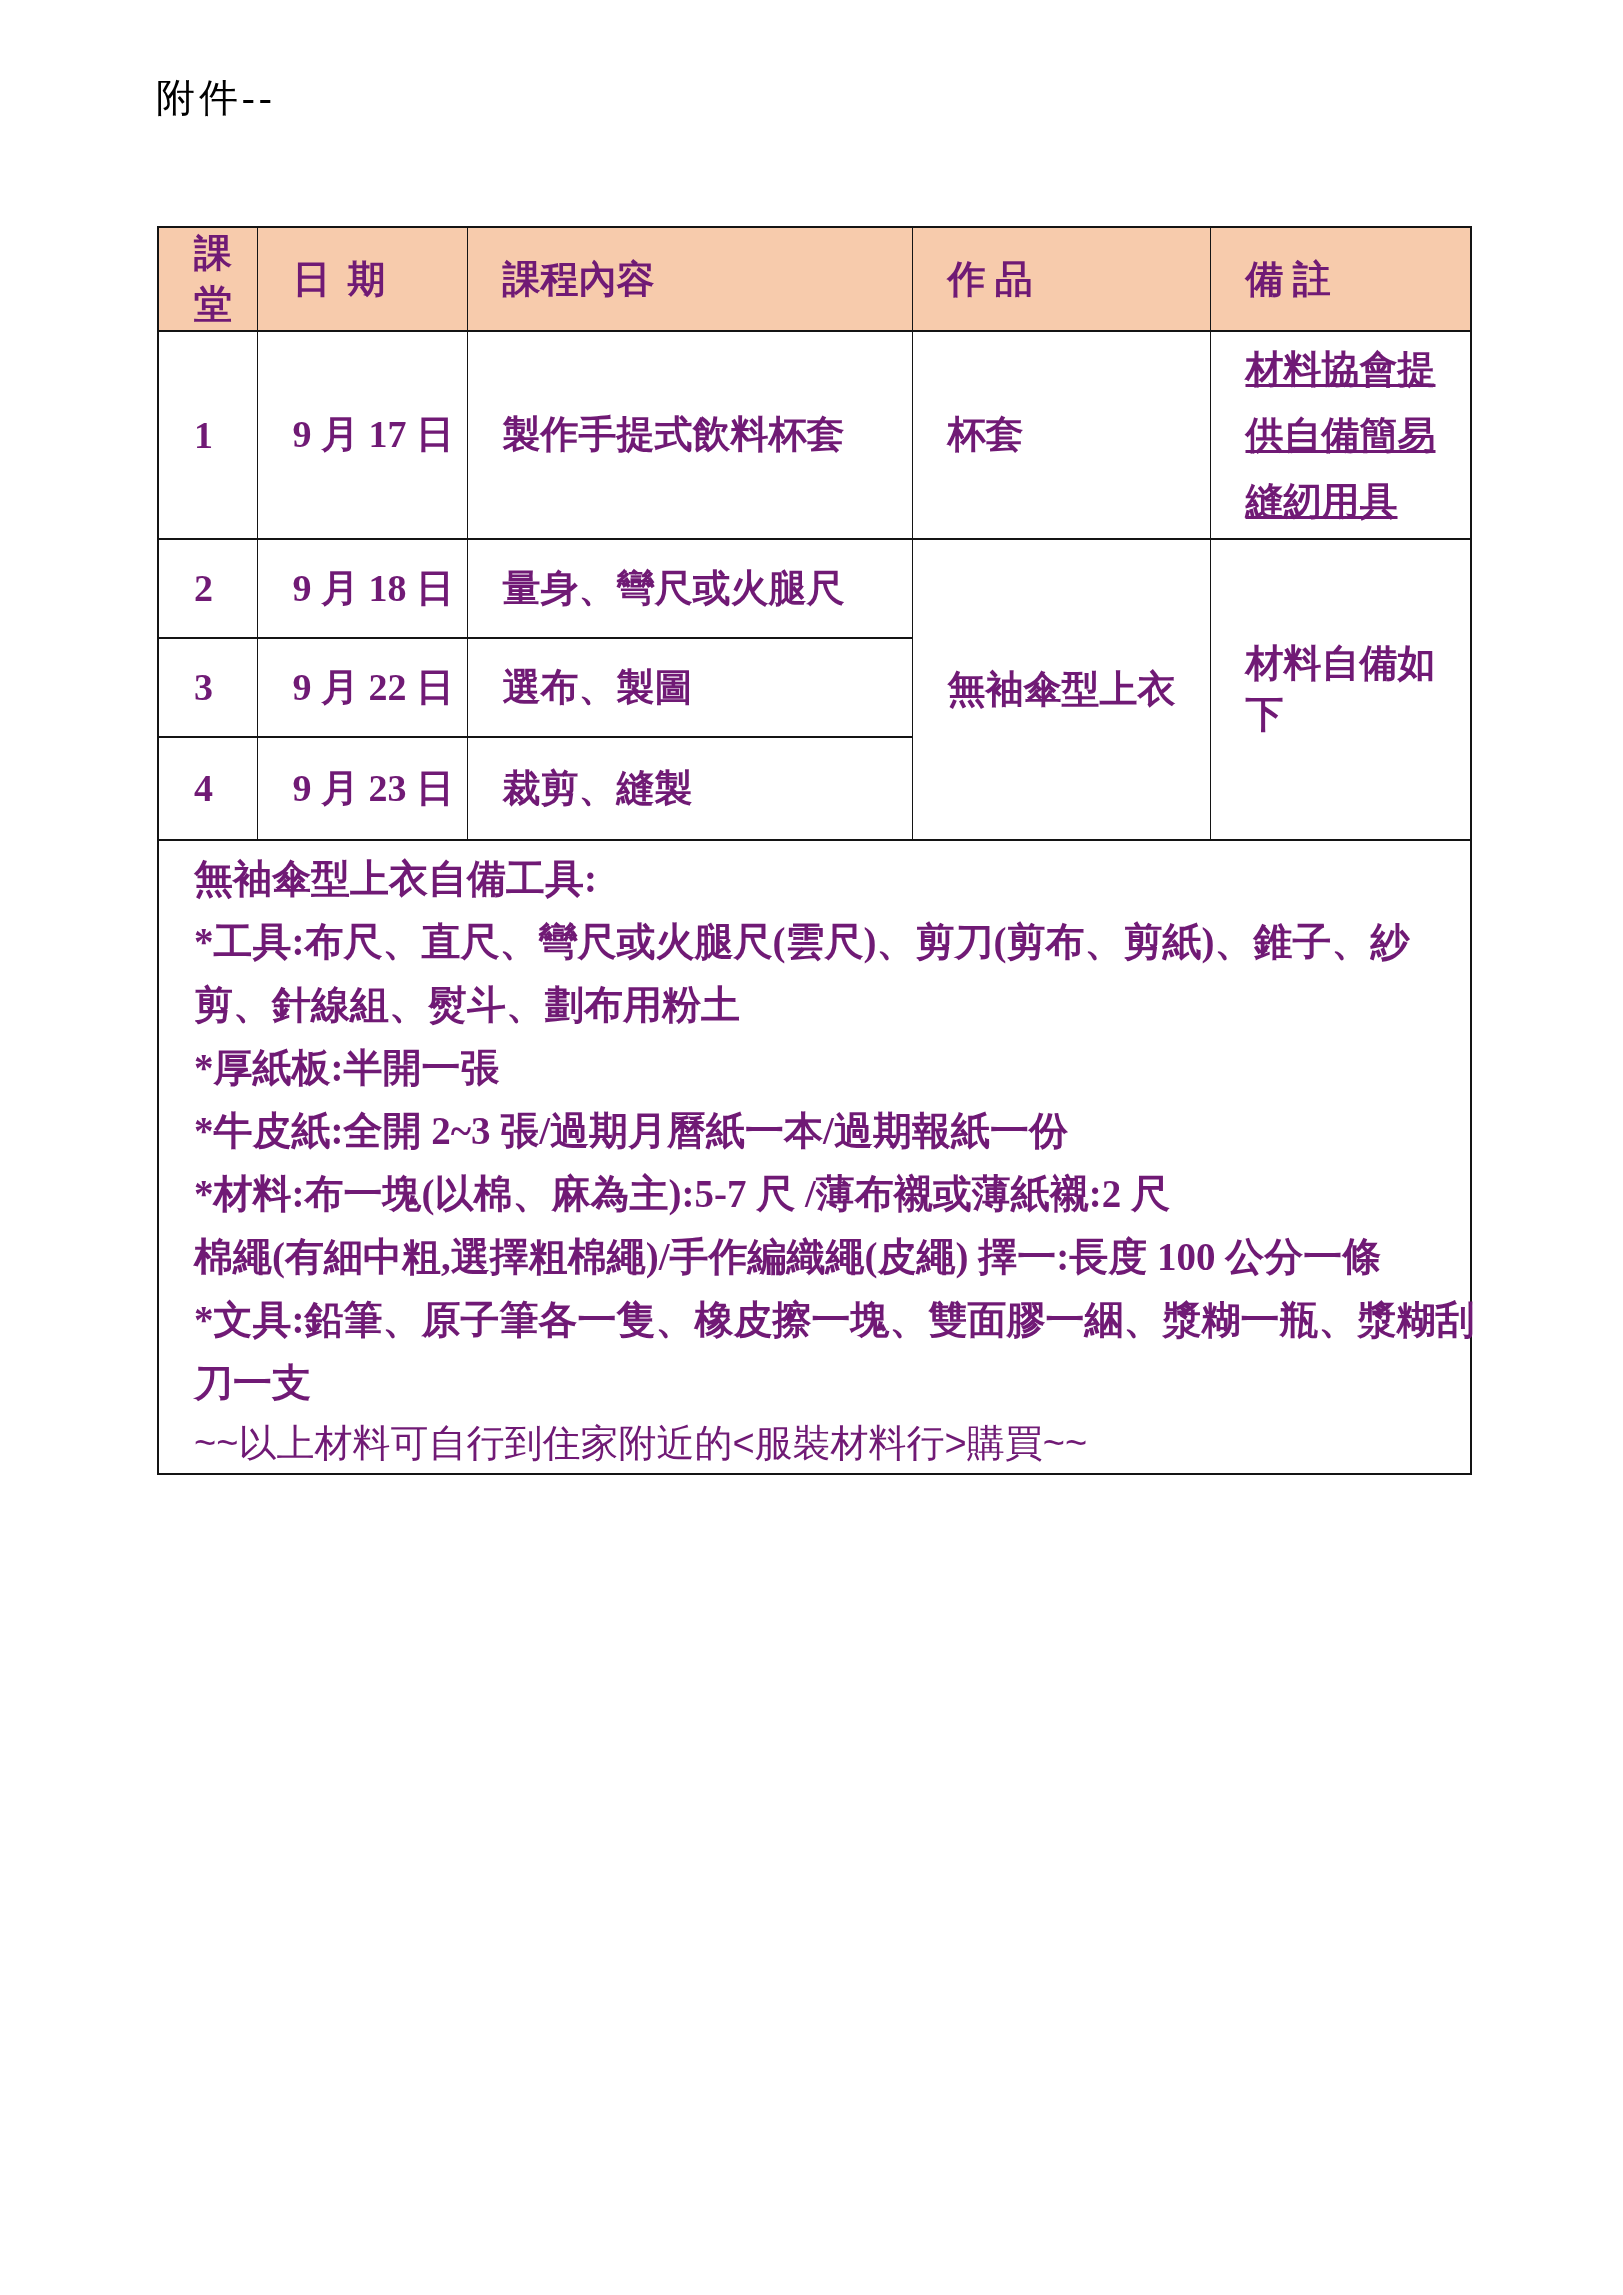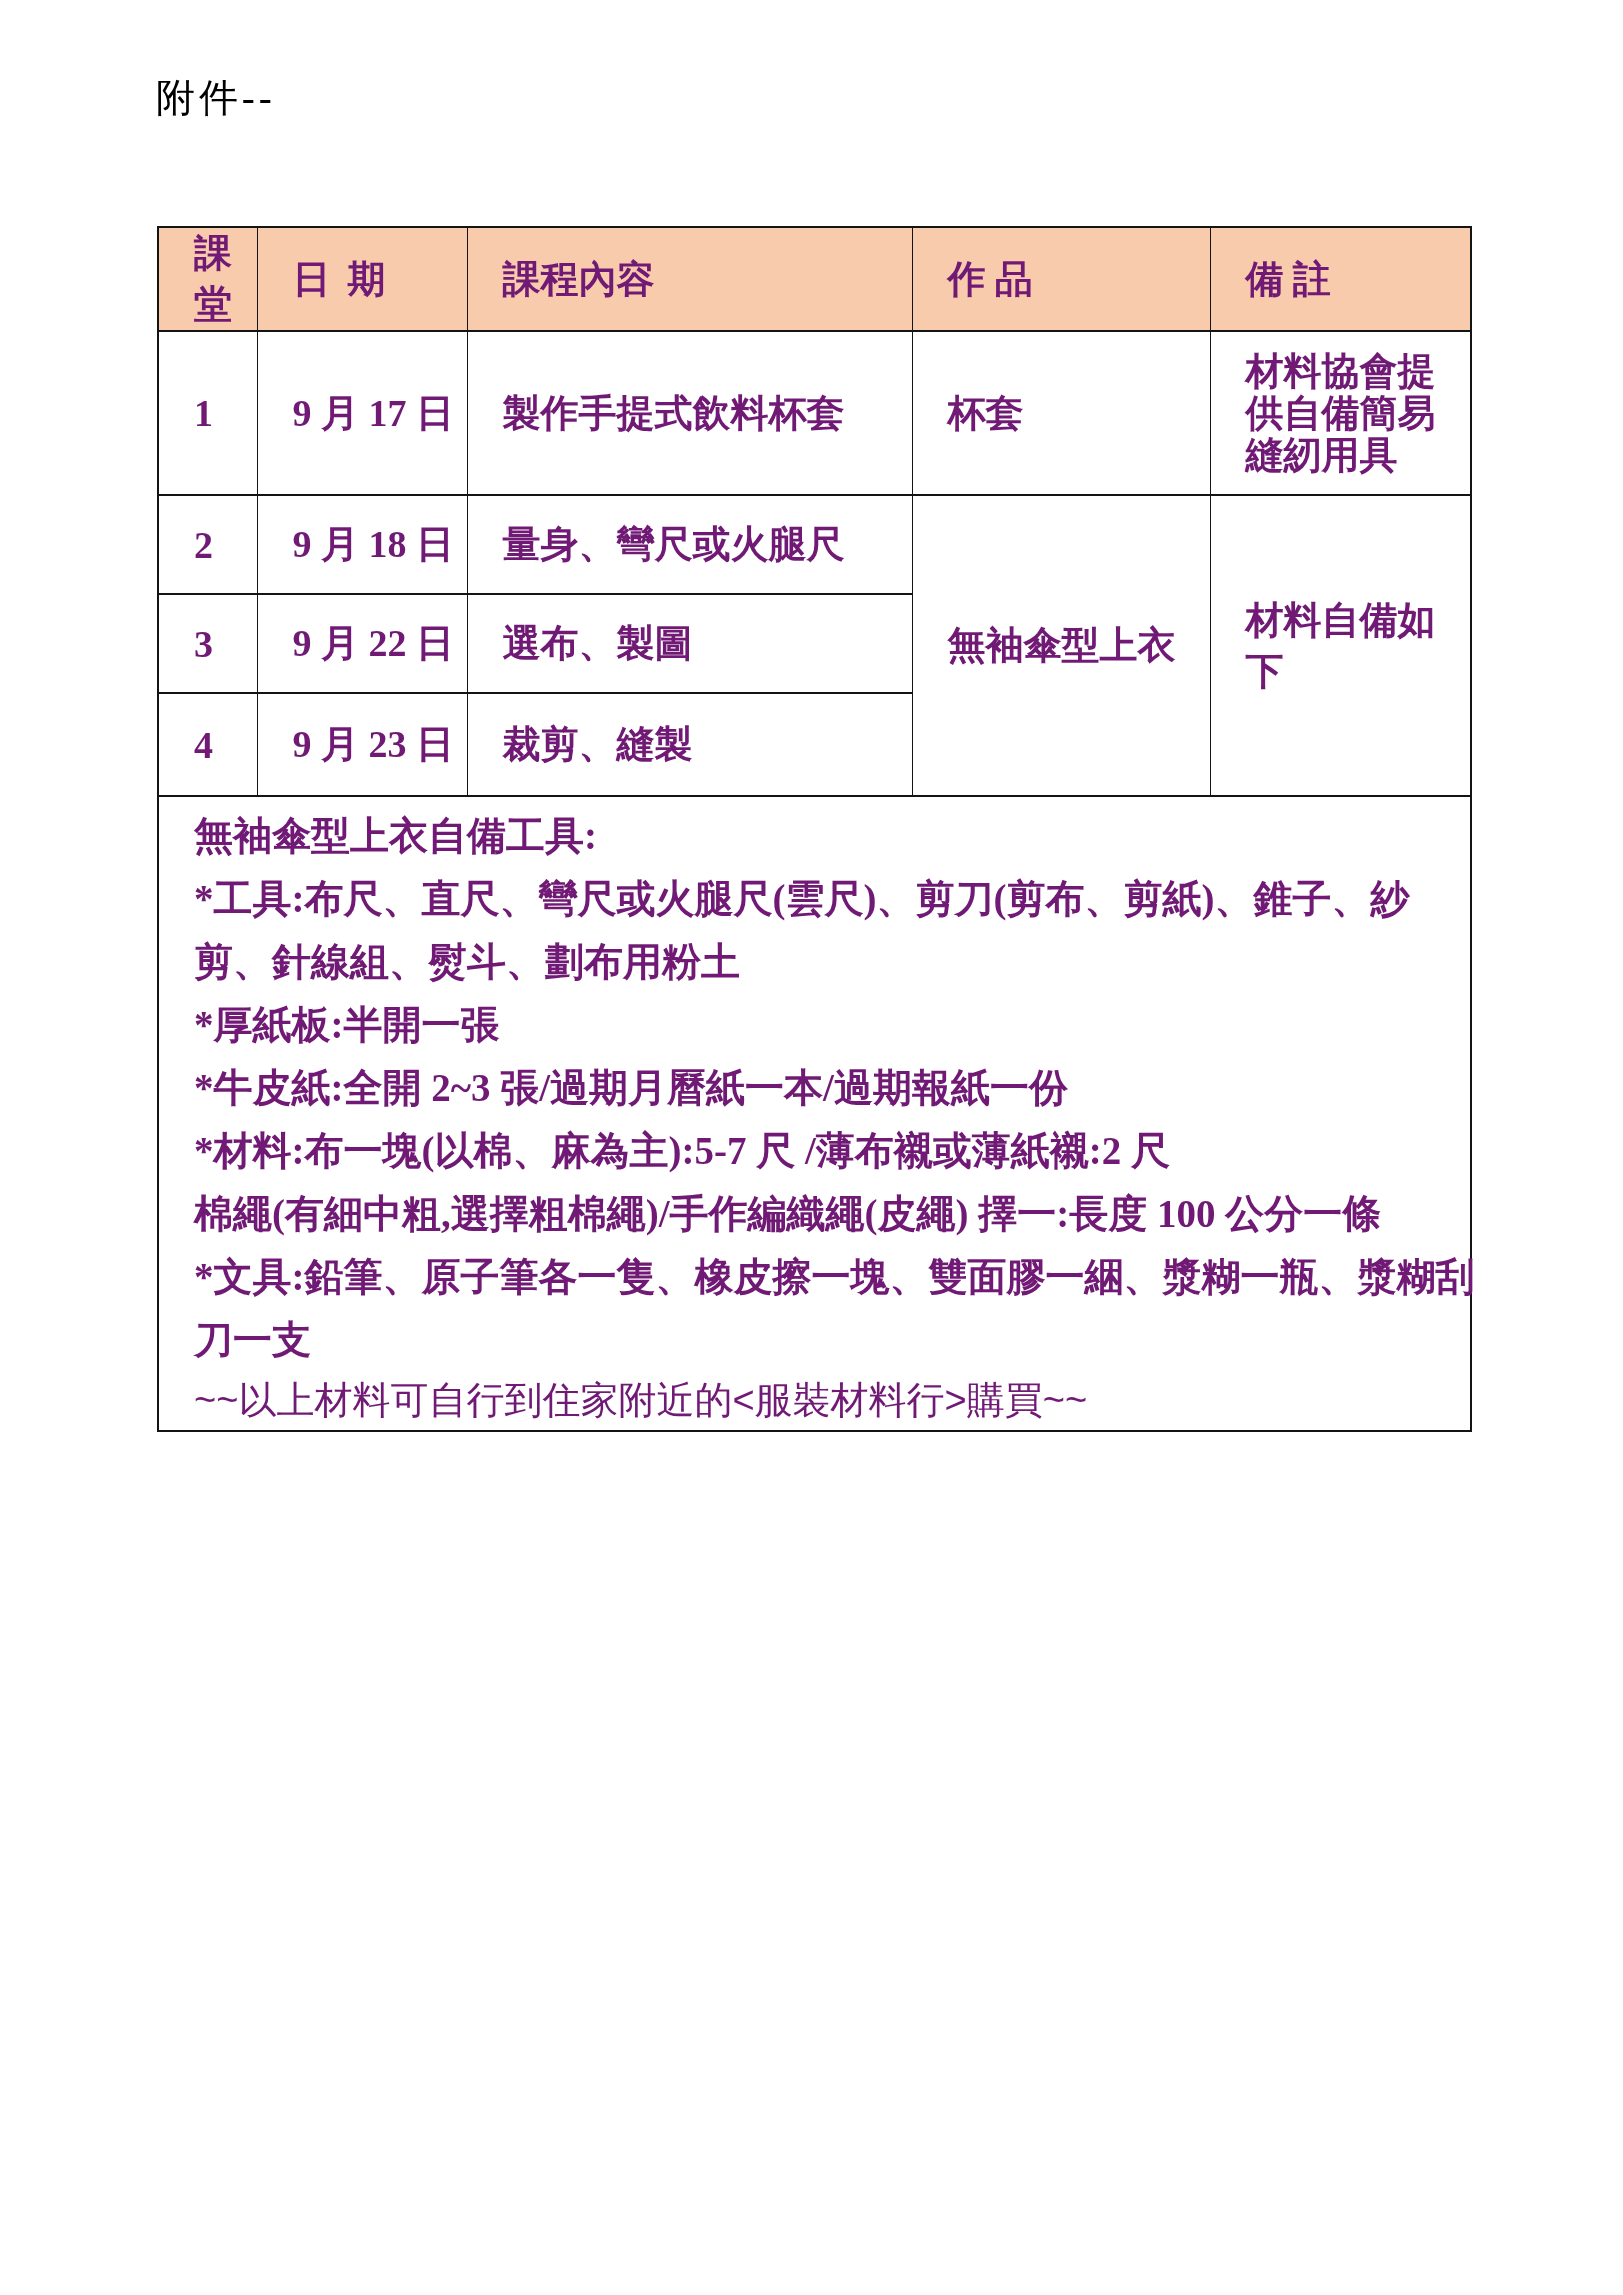--- a/index.html
+++ b/index.html
@@ -59,22 +59,23 @@
   }
   th.sp-wide{letter-spacing:17px;font-family:Liberation Serif, serif;}
   th.sp-mid{letter-spacing:9.2px;}
   tr.r1 td{height:164px;}
   tr.r2 td{height:99px;}
   tr.r3 td{height:99px;}
   tr.r4 td{height:103px;}
   td.note-cell{
     text-align:left;
     padding:3.9px 6.5px;
-    line-height:42px;
+    line-height:66px;
     font-size:37px;
+    text-decoration:underline;
   }
   td.merged-note{
     text-align:left;
     padding-left:5.2px;
     font-size:38px;
   }
   td.big-cell{
     height:629px;
     vertical-align:top;
     text-align:left;

